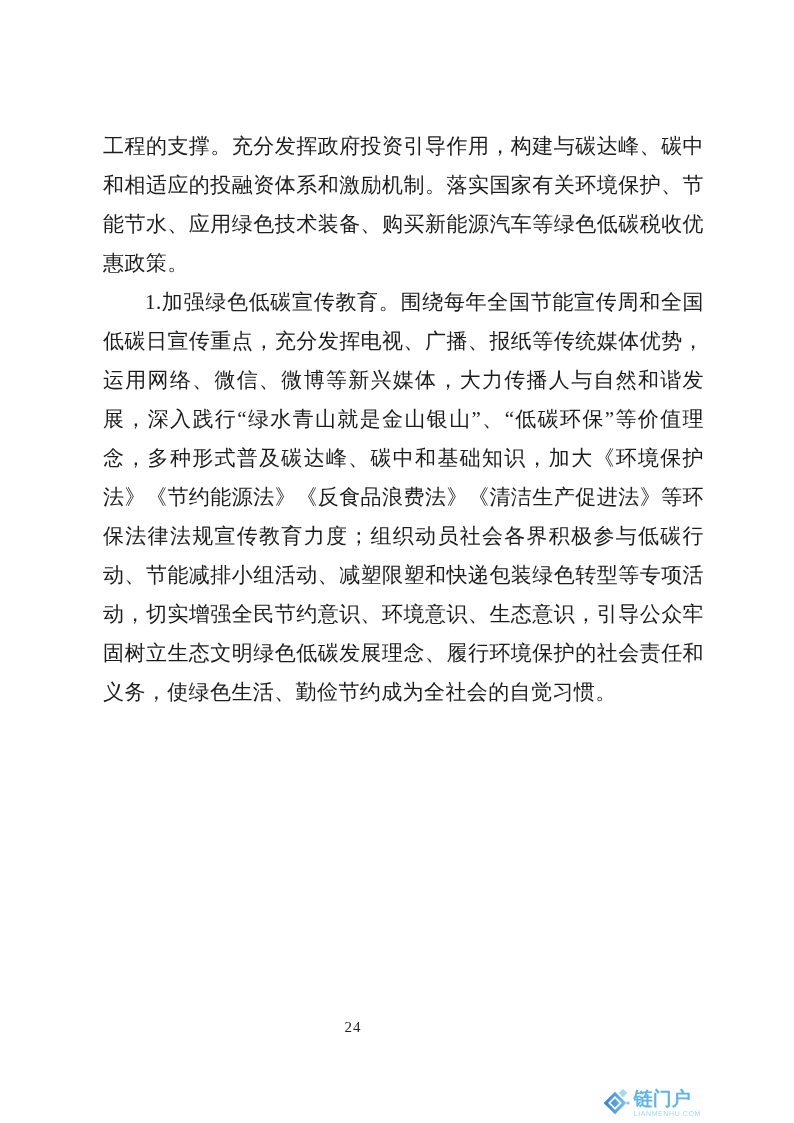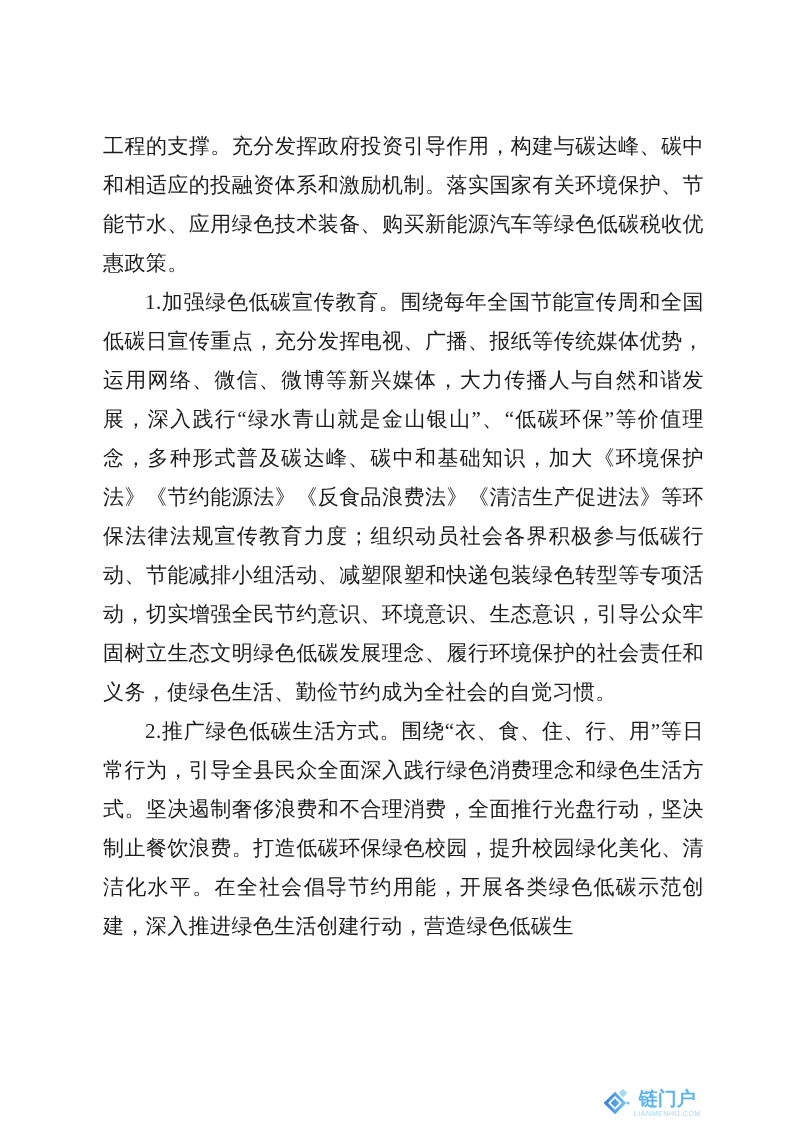--- a/index.html
+++ b/index.html
@@ -49,21 +49,20 @@
     letter-spacing: 1px;
     color: #222222;
   }
   .watermark {
     position: absolute;
     right: 5px;
     bottom: 5px;
     display: flex;
     align-items: center;
     gap: 3px;
-    text-align: center;
   }
   .wm-icon {
     display: inline-block;
     width: 30px;
     height: 30px;
   }
   .wm-text {
     display: flex;
     flex-direction: column;
   }
@@ -88,24 +87,24 @@
 
 <div class="page">
 
   <div class="text-block">
 
     <p class="body-p">工程的支撑。充分发挥政府投资引导作用，构建与碳达峰、碳中和相适应的投融资体系和激励机制。落实国家有关环境保护、节能节水、应用绿色技术装备、购买新能源汽车等绿色低碳税收优惠政策。</p>
 
 
     <p class="body-p indent"><b class="lead">1.加强绿色低碳宣传教育。</b><span>围绕每年全国节能宣传周和全国低碳日宣传重点，充分发挥电视、广播、报纸等传统媒体优势，运用网络、微信、微博等新兴媒体，大力传播人与自然和谐发展，深入践行“绿水青山就是金山银山”、“低碳环保”等价值理念，多种形式普及碳达峰、碳中和基础知识，加大《环境保护法》《节约能源法》《反食品浪费法》《清洁生产促进法》等环保法律法规宣传教育力度；组织动员社会各界积极参与低碳行动、节能减排小组活动、减塑限塑和快递包装绿色转型等专项活动，切实增强全民节约意识、环境意识、生态意识，引导公众牢固树立生态文明绿色低碳发展理念、履行环境保护的社会责任和义务，使绿色生活、勤俭节约成为全社会的自觉习惯。</span></p>
 
-    <p class="body-p indent"><b class="lead">2.推广绿色低碳生活方式。</b><span>围绕“衣、食、住、行、用”等日常行为，引导全县民众全面深入践行绿色消费理念和绿色生活方式。坚决遏制奢侈浪费和不合理消费，全面推行光盘行动，坚决制止餐饮浪费。打造低碳环保绿色校园，提升校园绿化美化、清洁化水平。在全社会倡导节约用能，开展各类绿色低碳示范创建，深入推进绿色生活创建行动，营造绿色低碳生</span></p>
 
   </div>
 
+  <div class="page-number">24</div>
 
   <div class="watermark">
     <span class="wm-icon">
       <svg width="30" height="30" viewBox="0 0 30 30" aria-hidden="true">
         <defs>
           <linearGradient id="wmGrad" x1="0" y1="1" x2="1" y2="0">
             <stop offset="0" stop-color="#2d7fd2"></stop>
             <stop offset="1" stop-color="#7cc4ee"></stop>
           </linearGradient>
         </defs>

